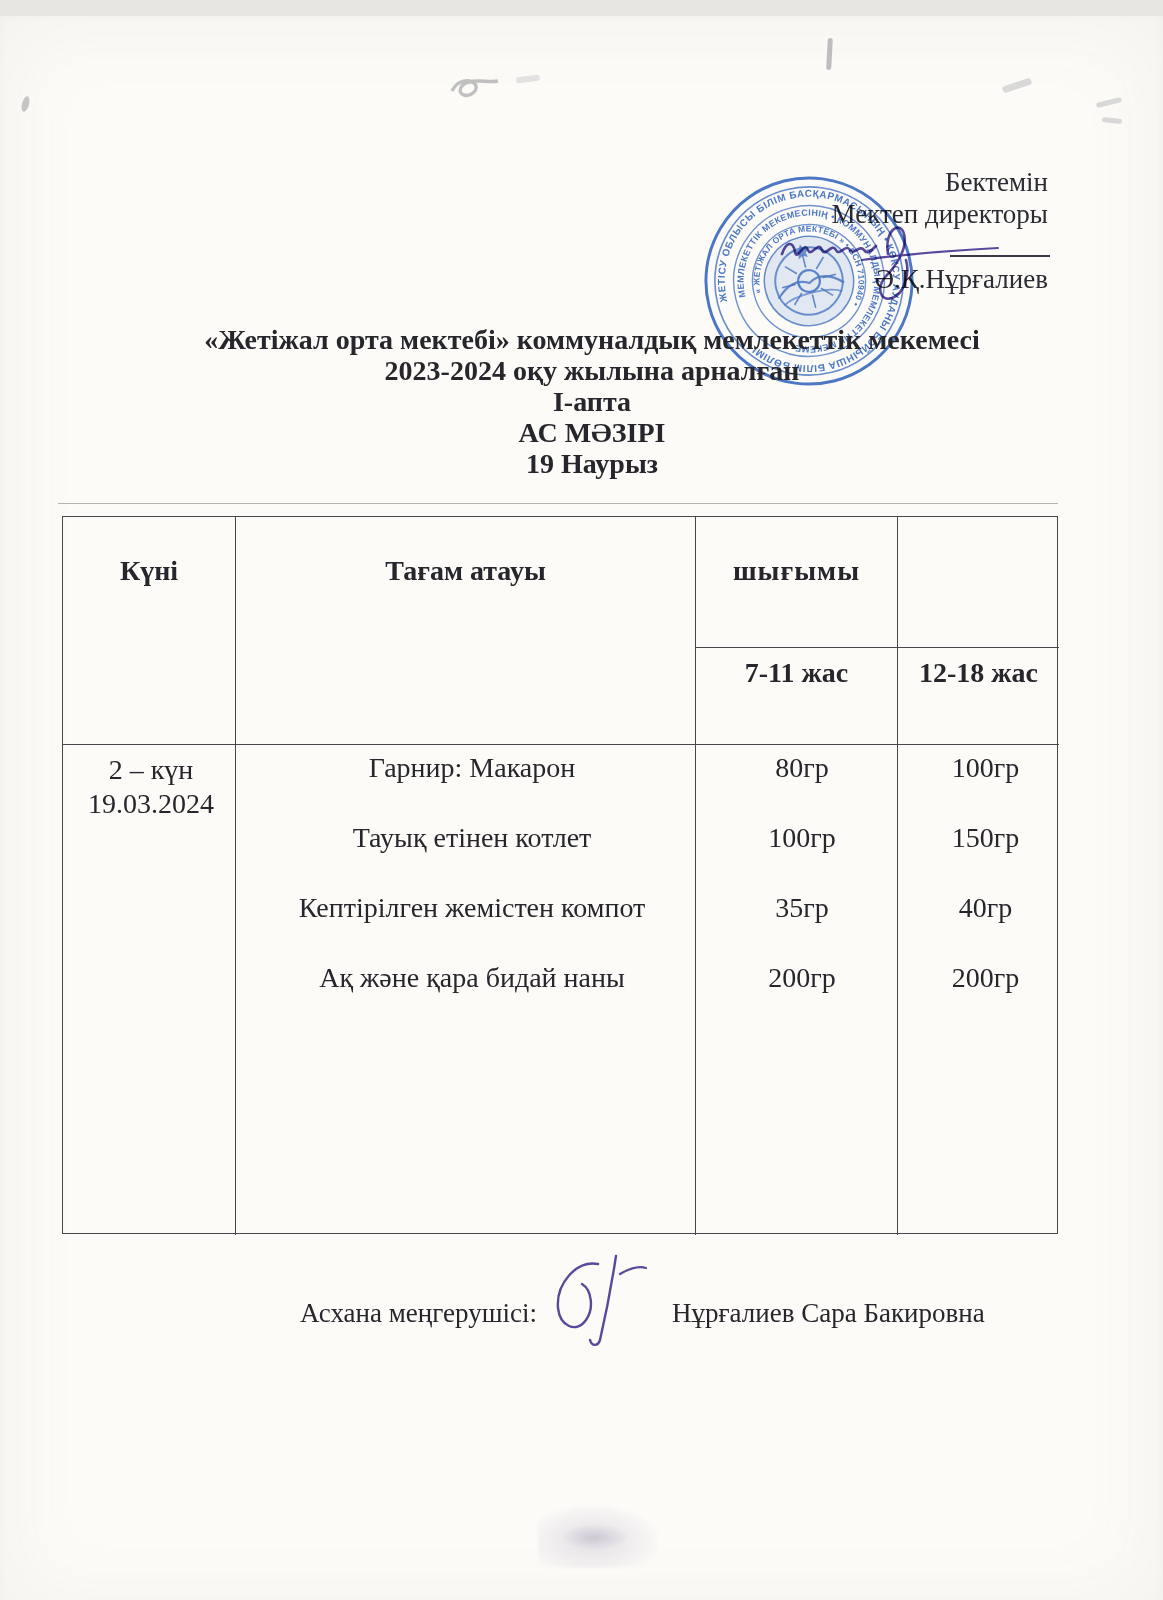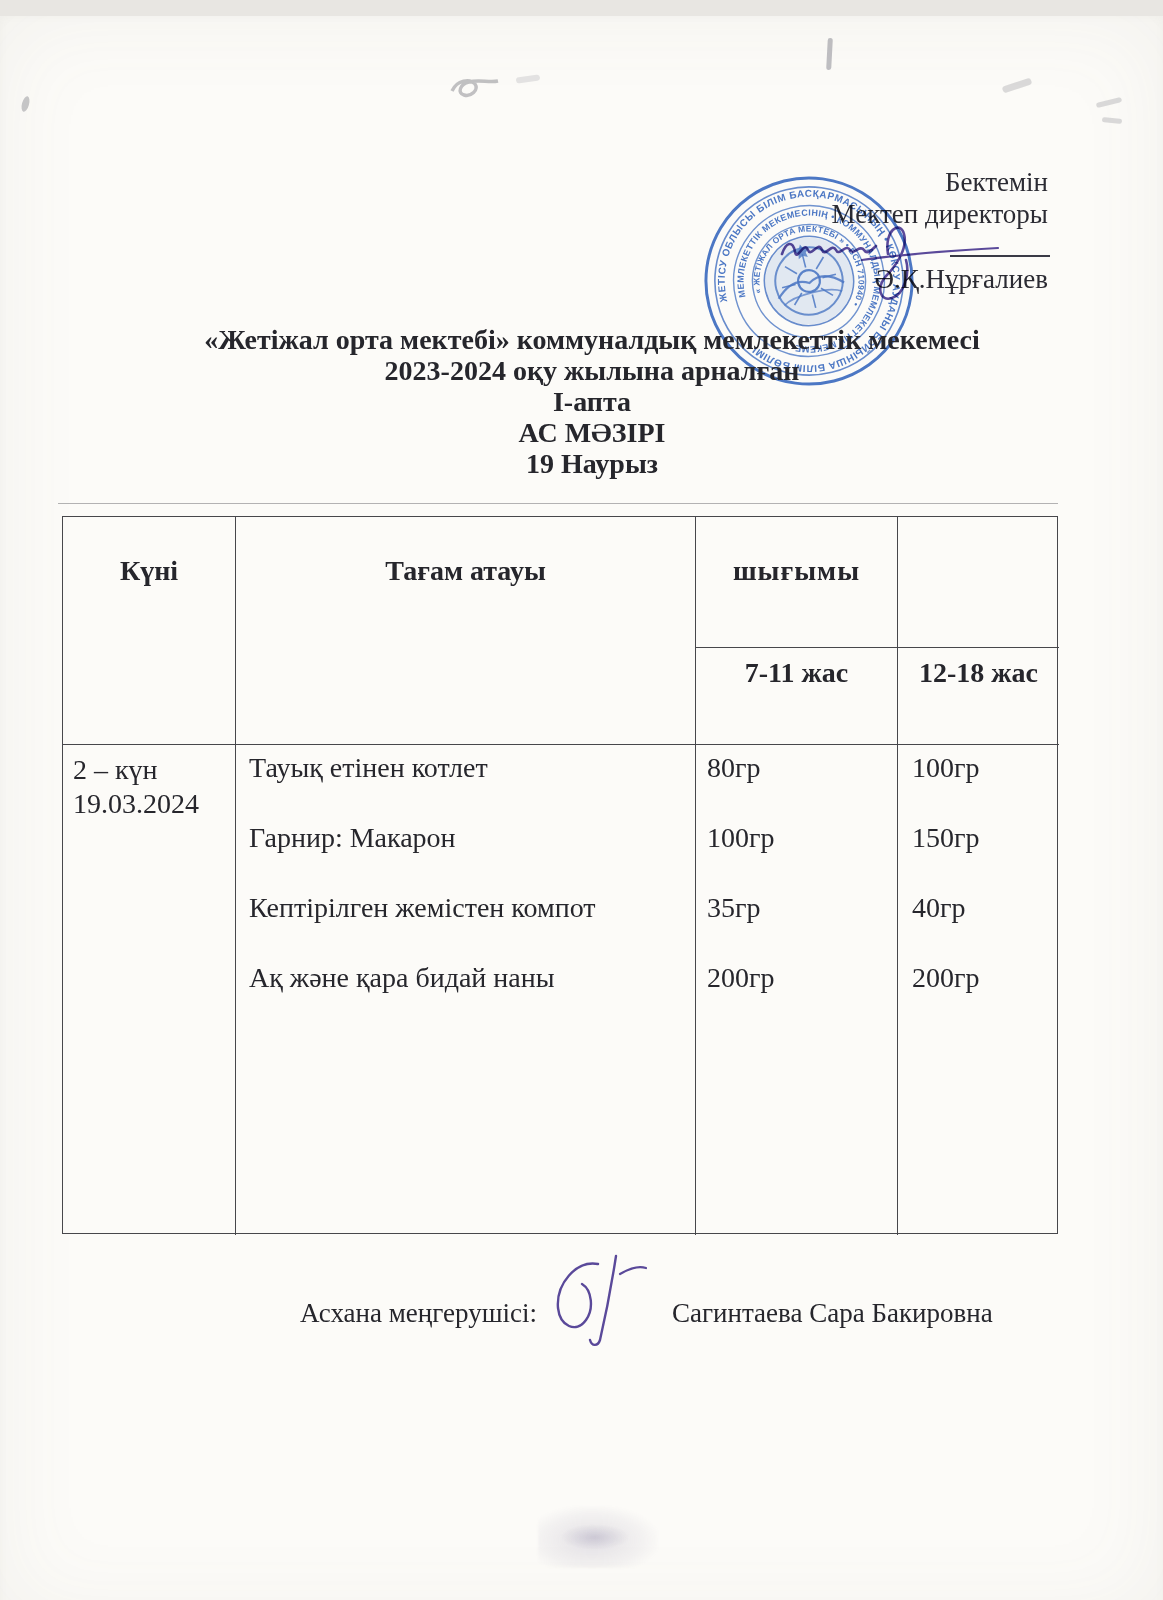--- a/index.html
+++ b/index.html
@@ -49,20 +49,21 @@
   
   .ghost-line{position:absolute;left:58px;top:487px;width:1000px;height:1px;background:rgba(70,70,75,.4);}
   .menu-table{
     position:absolute;left:62px;top:500px;width:996px;height:718px;
     display:grid;
     grid-template-columns:173px 460px 202px 161px;
     grid-template-rows:131px 97px 490px;
     border:1.6px solid var(--table-line);
     box-sizing:border-box;
     font-size:28px;
+    text-align:center;
   }
   .menu-table>div{box-sizing:border-box;}
   .br{border-right:1.6px solid var(--table-line);}
   .bb{border-bottom:1.6px solid var(--table-line);}
   .hcell{display:flex;justify-content:center;align-items:flex-start;font-weight:bold;}
   .pt38{padding-top:38px;}
   .pt9{padding-top:9px;}
   .c-day{grid-area:1/1/3/2;}
   .c-dish{grid-area:1/2/3/3;}
   .c-out{grid-area:1/3/2/4;letter-spacing:1px;}
@@ -174,22 +175,22 @@
     <div class="c-out br bb hcell pt38">шығымы</div>
     <div class="c-blank bb"></div>
     <div class="c-age1 br bb hcell pt9">7-11 жас</div>
     <div class="c-age2 bb hcell pt9">12-18 жас</div>
 
     <div class="b-day br">
       <div>2 – күн</div>
       <div>19.03.2024</div>
     </div>
     <div class="b-dish br">
+      <div class="dish-line">Гарнир: Макарон</div>
       <div class="dish-line">Тауық етінен котлет</div>
-      <div class="dish-line">Гарнир: Макарон</div>
       <div class="dish-line">Кептірілген жемістен компот</div>
       <div class="dish-line">Ақ және қара бидай наны</div>
     </div>
     <div class="b-g1 br">
       <div class="dish-line">80гр</div>
       <div class="dish-line">100гр</div>
       <div class="dish-line">35гр</div>
       <div class="dish-line">200гр</div>
     </div>
     <div class="b-g2">
@@ -199,18 +200,18 @@
       <div class="dish-line">200гр</div>
     </div>
   </div>
 
   <div class="footer-label">Асхана меңгерушісі:</div>
   <svg class="sig" style="left:532px;top:1236px;width:115px;height:95px" viewBox="0 0 115 95">
     <path d="M66,12 C44,8 24,32 26,56 C28,74 44,82 54,68 C62,57 60,38 50,32" stroke-width="2.4"></path>
     <path d="M84,4 C80,30 74,62 68,88 C66,94 60,95 58,88" stroke-width="2.4"></path>
     <path d="M88,22 C98,16 108,14 114,16" stroke-width="2.2"></path>
   </svg>
-  <div class="footer-name">Сагинтаева Сара Бакировна</div>
+  <div class="footer-name">Нұрғалиев Сара Бакировна</div>
 
   <div class="smudge"></div>
   <div class="smudge2"></div>
 
 </div>
 
 </body></html>

